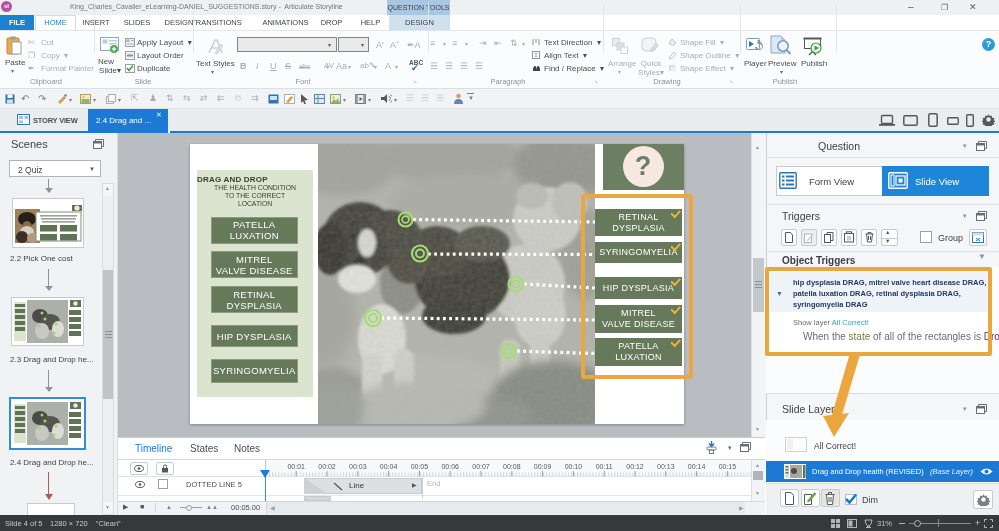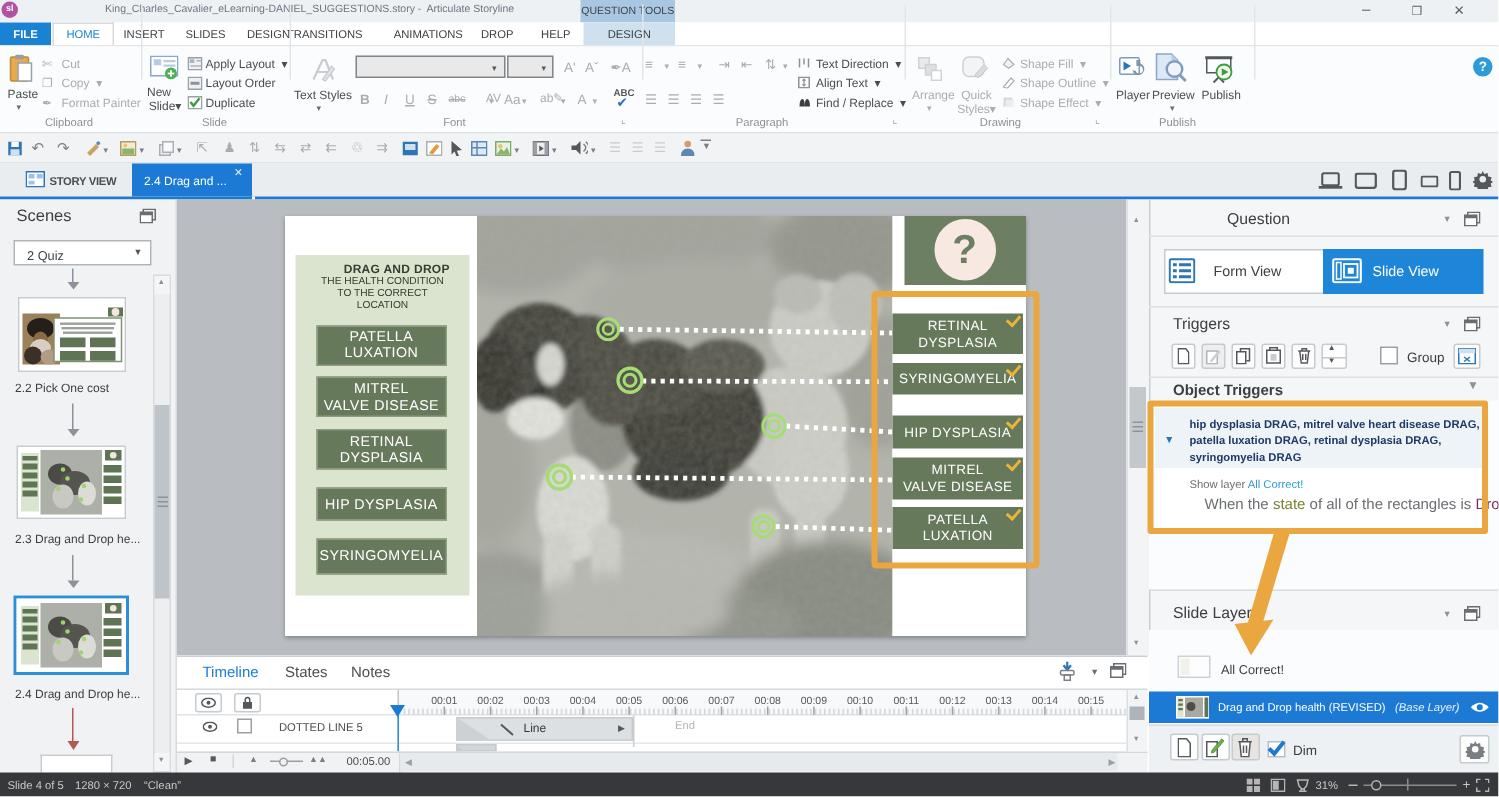--- a/index.html
+++ b/index.html
@@ -587,21 +587,21 @@
 <ellipse cx="235" cy="255" rx="62" ry="38" fill="#878a80"></ellipse>
 <ellipse cx="170" cy="272" rx="45" ry="20" fill="#90938a"></ellipse>
 <ellipse cx="100" cy="262" rx="68" ry="24" fill="#b8b9b2"></ellipse>
 <ellipse cx="12" cy="262" rx="35" ry="22" fill="#9da099"></ellipse>
 </g>
 <rect width="277" height="280" filter="url(#nz)"></rect>
 </svg>
     </div>
 
 <div class="abs" style="left:197px;top:170px;width:116px;height:227px;background:#dbe4cf"></div>
-<div class="tx" style="left:197px;top:174.5px;width:135px;text-align:center;font-size:8px;font-weight:bold;color:#33402f;letter-spacing:0.2px">DRAG AND DROP</div>
+<div class="tx" style="left:197px;top:174.5px;width:135px;text-align:left;font-size:8px;font-weight:bold;color:#33402f;letter-spacing:0.2px">DRAG AND DROP</div>
 <div class="tx" style="left:197px;top:184px;width:116px;text-align:center;font-size:6.8px;color:#33402f">THE HEALTH CONDITION</div>
 <div class="tx" style="left:197px;top:192px;width:116px;text-align:center;font-size:6.8px;color:#33402f">TO THE CORRECT</div>
 <div class="tx" style="left:197px;top:200px;width:116px;text-align:center;font-size:6.8px;color:#33402f">LOCATION</div>
 <div class="lbtn" style="left:210.5px;top:217px;width:87.5px;height:26.5px">
       <span>PATELLA<br>LUXATION</span>
     </div>
 <div class="lbtn" style="left:210.5px;top:251px;width:87.5px;height:27px">
       <span>MITREL<br>VALVE DISEASE</span>
     </div>
 <div class="lbtn" style="left:210.5px;top:286px;width:87.5px;height:27px">
@@ -770,21 +770,21 @@
 <div class="abs" style="left:304px;top:478px;width:118px;height:16px;background:#dde0e3;border:1px solid #c6cbcf;box-sizing:border-box"></div>
 <div class="abs" style="left:304px;top:478px;width:0;height:0;border-bottom:16px solid #cdd1d5;border-right:24px solid transparent"></div>
 <div class="abs" style="left:333px;top:482px">
       <svg width="10" height="9">
         <path d="M1 1 L9 8" stroke="#55585b" stroke-width="1.3"></path>
       </svg>
     </div>
 <div class="tx" style="left:349px;top:481px;font-size:8px;color:#33373b">Line</div>
 <div class="tx" style="left:412px;top:481px;font-size:6px;color:#55585b">▶</div>
 <div class="abs" style="left:422px;top:477px;width:1px;height:21px;background:#c9cdd1"></div>
-<div class="tx" style="left:450px;top:479px;font-size:7.5px;color:#b0b5ba">End</div>
+<div class="tx" style="left:427px;top:479px;font-size:7.5px;color:#b0b5ba">End</div>
 
 <div class="abs" style="left:304px;top:496px;width:27px;height:5px;background:#d4d7da;border:1px solid #c6cbcf;box-sizing:border-box"></div>
 <div class="abs" style="left:304px;top:496.5px;width:0;height:0;border-bottom:5px solid #c9cdd1;border-right:8px solid transparent"></div>
 
 <div class="abs" style="left:265px;top:460px;width:1px;height:41px;background:#c0c5c9"></div>
 <div class="abs" style="left:265px;top:470px;width:1px;height:31px;background:#2e8fd8"></div>
 <div class="abs" style="left:260px;top:470px;width:0;height:0;border-left:5.5px solid transparent;border-right:5.5px solid transparent;border-top:8px solid #1d7ad4"></div>
 
 <div class="abs" style="left:118px;top:501px;width:647px;height:14px;background:#f0f2f3;border-top:1px solid #d4d8db;box-sizing:border-box"></div>
 <div class="tx" style="left:123px;top:503px;font-size:7px;color:#55585b">▶</div>

